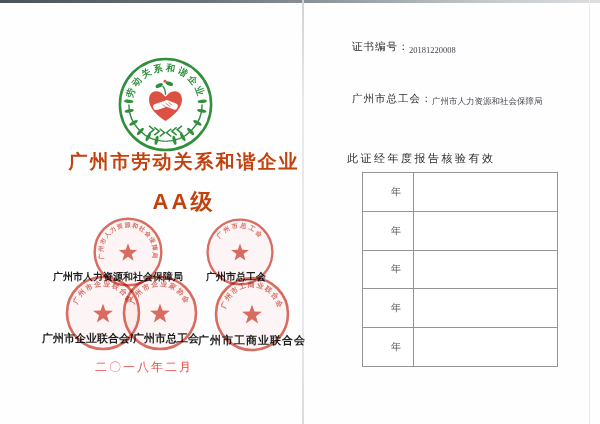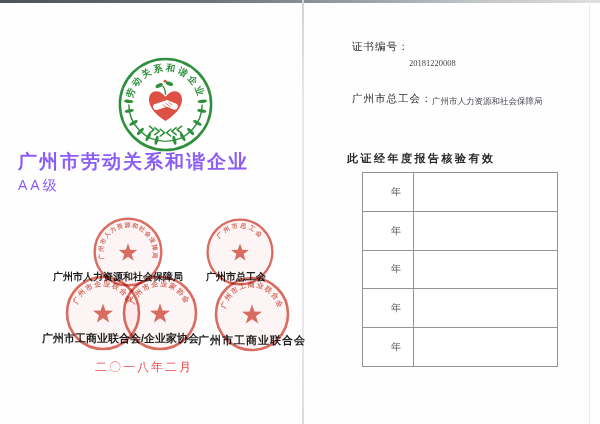--- a/index.html
+++ b/index.html
@@ -8,38 +8,38 @@
 
   .scan-top-edge{position:absolute;left:0;top:0;width:600px;height:3px;
     background:linear-gradient(90deg,#4c5258 0%,#6d7377 35%,#9aa0a4 60%,#c3c7ca 80%,#dcdee0 100%);}
   .fold-line{position:absolute;left:302px;top:0;width:2px;height:424px;
     background:linear-gradient(180deg,#cfd3d6,#e7e9ea 25%,#e7e9ea 75%,#d9dbdd);}
   .scan-right-edge{position:absolute;left:589px;top:0;width:1px;height:424px;background:#ececed;}
 
   .abs{position:absolute;}
 
   
-  .title-wrap{left:18px;top:149px;width:300px;text-align:left;color:#8b5cf6;}
+  .title-wrap{left:34px;top:149px;width:300px;text-align:center;color:#c2410c;}
   .title-main{font-size:19px;font-weight:bold;letter-spacing:2px;}
-  .title-grade{margin-top:2px;font-size:14px;font-weight:normal;letter-spacing:3px;}
+  .title-grade{margin-top:12px;font-size:22px;font-weight:bold;letter-spacing:3px;}
   .seal-label{font-weight:bold;color:#1f1f1f;white-space:nowrap;}
   .lbl-row1{font-size:10px;}
   .lbl-row2{font-size:11px;}
   .issue-date{left:86px;top:359px;width:116px;text-align:center;font-size:12px;
     letter-spacing:2px;color:#ef4444;}
 
   .seal{position:absolute;mix-blend-mode:multiply;opacity:.88;}
   .seal text{font-family:"Liberation Sans",sans-serif;font-weight:bold;}
 
   
   .field-label{font-size:10.5px;font-weight:normal;letter-spacing:1px;color:#2b2b2b;white-space:nowrap;}
   .field-value{font-family:"Liberation Serif",serif;color:#44454f;white-space:nowrap;}
-  .cert-no-value{font-size:8.5px;margin-top:13px;}
+  .cert-no-value{font-size:8.5px;}
   .holder-value{font-size:8.5px;}
-  .verify-note{left:347px;top:151px;font-size:11px;font-weight:bold;letter-spacing:2.5px;color:#2b2b2b;text-align:right;}
+  .verify-note{left:347px;top:151px;font-size:11px;font-weight:normal;letter-spacing:2.5px;color:#2b2b2b;text-align:right;}
 
   .verify-table{left:362px;top:172px;width:196px;height:195px;border:1px solid #949494;
     display:flex;flex-direction:column;box-sizing:border-box;background:#fff;}
   .vt-row{flex:1;display:flex;border-top:1px solid #949494;}
   .vt-row:first-child{border-top:none;}
   .vt-year{width:51px;border-right:1px solid #949494;display:flex;align-items:center;
     justify-content:flex-end;padding-right:12px;box-sizing:border-box;
     font-size:10px;color:#555;}
   .vt-value{flex:1;}
 </style>
@@ -102,21 +102,21 @@
     </g>
   </svg>
 
   <div class="abs title-wrap">
     <div class="title-main">广州市劳动关系和谐企业</div>
     <div class="title-grade">AA级</div>
   </div>
 
   <div class="abs seal-label lbl-row1" style="left:53px;top:270px">广州市人力资源和社会保障局</div>
   <div class="abs seal-label lbl-row1" style="left:206px;top:270px">广州市总工会</div>
-  <div class="abs seal-label lbl-row2" style="left:42px;top:331px">广州市工商业联合会/企业家协会</div>
+  <div class="abs seal-label lbl-row2" style="left:42px;top:331px">广州市企业联合会/广州市总工会</div>
   <div class="abs seal-label lbl-row2" style="left:198px;top:333px;letter-spacing:1px">广州市工商业联合会</div>
 
   <svg class="seal" style="left:91px;top:215px" width="74" height="74" viewBox="-40 -40 80 80">
     <defs>
         <path id="sa1" d="M -13.5,23.38 A 27,27 0 1 1 13.5,23.38"></path>
       </defs>
     <circle cx="0" cy="0" r="36" fill="rgba(235,120,100,0.07)" stroke="#d4574a" stroke-width="2.6"></circle>
     <polygon points="0,-9.5 2.47,-2.4 9.99,-2.24 3.99,2.3 6.17,9.49 0,5.2 -6.17,9.49 -3.99,2.3 -9.99,-2.24 -2.47,-2.4" fill="#d4574a"></polygon>
     <text font-size="6.5" fill="#cf5d4f" letter-spacing="1.2">
       <textPath href="#sa1" startOffset="50%" text-anchor="middle">广州市人力资源和社会保障局</textPath>

